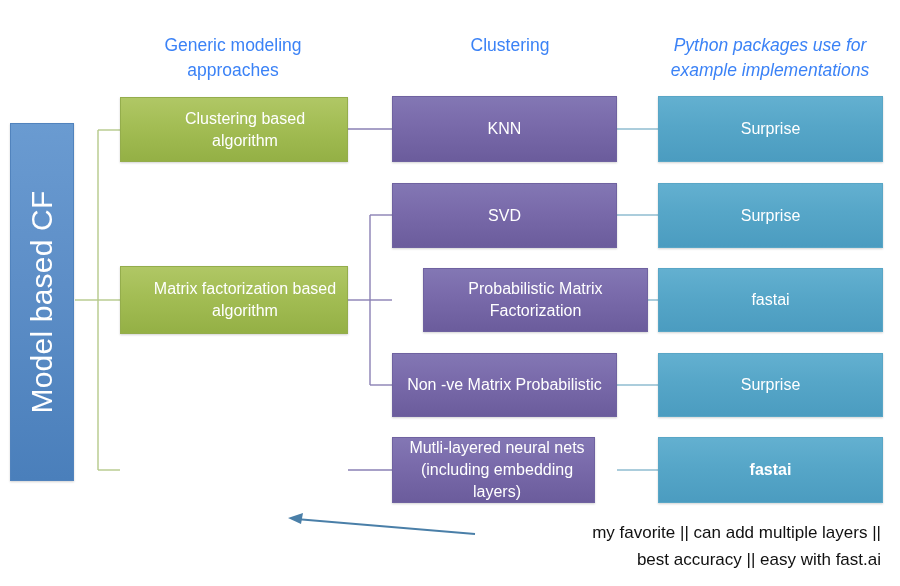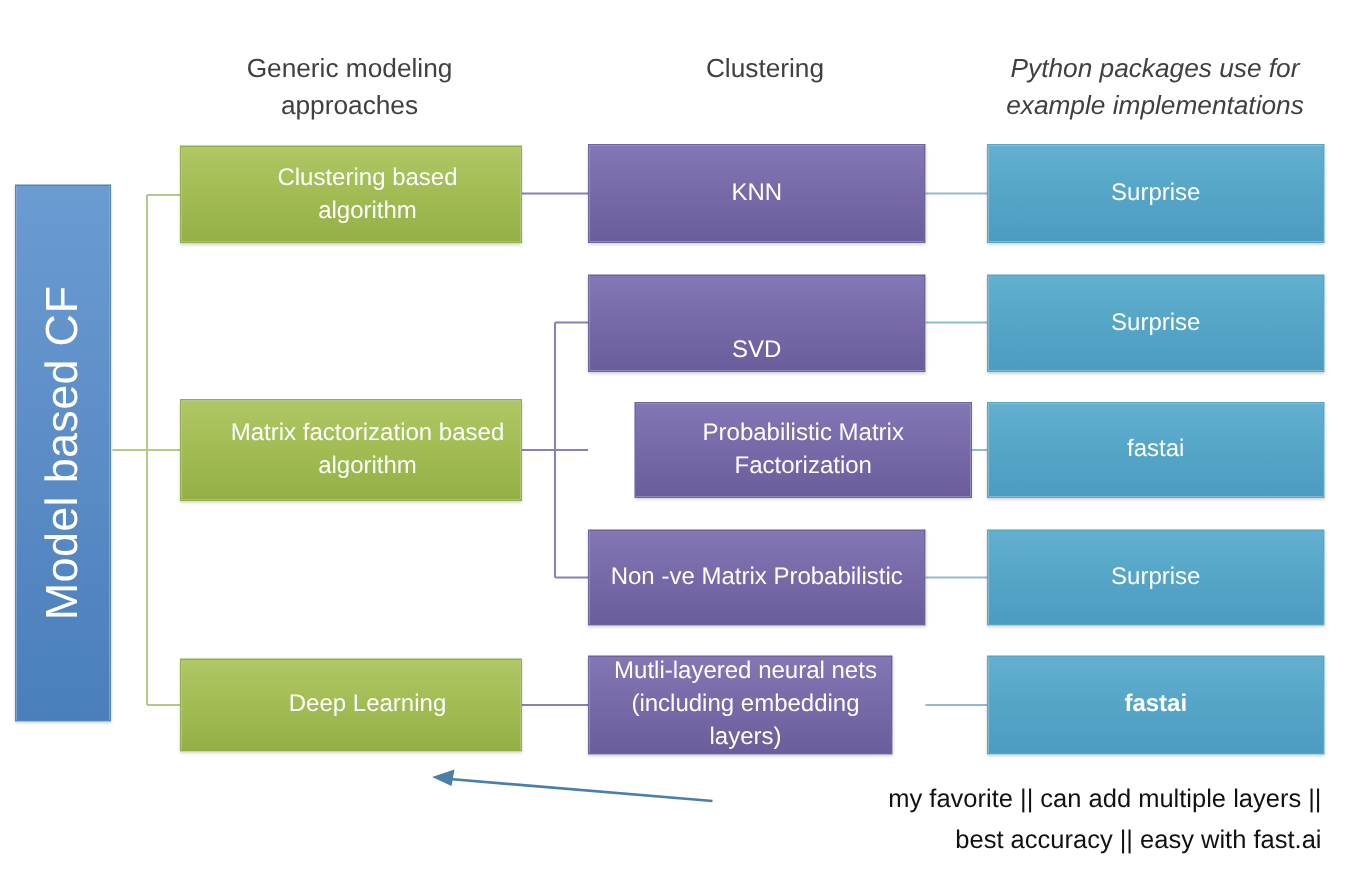--- a/index.html
+++ b/index.html
@@ -17,21 +17,21 @@
     position: relative;
     width: 900px;
     height: 586px;
   }
 
   .col-header {
     position: absolute;
     text-align: center;
     font-size: 17.5px;
     line-height: 25px;
-    color: #404040;
+    color: #3b82f6;
     font-family: "Liberation Sans", sans-serif;
   }
 
   .node {
     position: absolute;
     box-sizing: border-box;
     display: flex;
     align-items: center;
     justify-content: center;
     text-align: center;
@@ -150,29 +150,26 @@
   </div>
 
   <div class="node node-green" style="left:120px; top:97px; width:228px; height:65px;">
     <span>Clustering based algorithm</span>
   </div>
 
   <div class="node node-green" style="left:120px; top:266px; width:228px; height:68px;">
     <span>Matrix factorization based algorithm</span>
   </div>
 
-  <div class="node node-green" style="left:120px; top:439px; width:228px; height:62px;">
-    <span>Deep Learning</span>
-  </div>
 
   <div class="node node-purple" style="left:392px; top:96px; width:225px; height:66px;">
     <span>KNN</span>
   </div>
 
-  <div class="node node-purple" style="left:392px; top:183px; width:225px; height:65px;align-items:flex-end;">
+  <div class="node node-purple" style="left:392px; top:183px; width:225px; height:65px;">
     <span>SVD</span>
   </div>
 
   <div class="node node-purple" style="left:392px; top:268px; width:225px; height:64px;margin-left:31px;">
     <span>Probabilistic Matrix Factorization</span>
   </div>
 
   <div class="node node-purple" style="left:392px; top:353px; width:225px; height:64px;">
     <span>Non -ve Matrix Probabilistic</span>
   </div>

